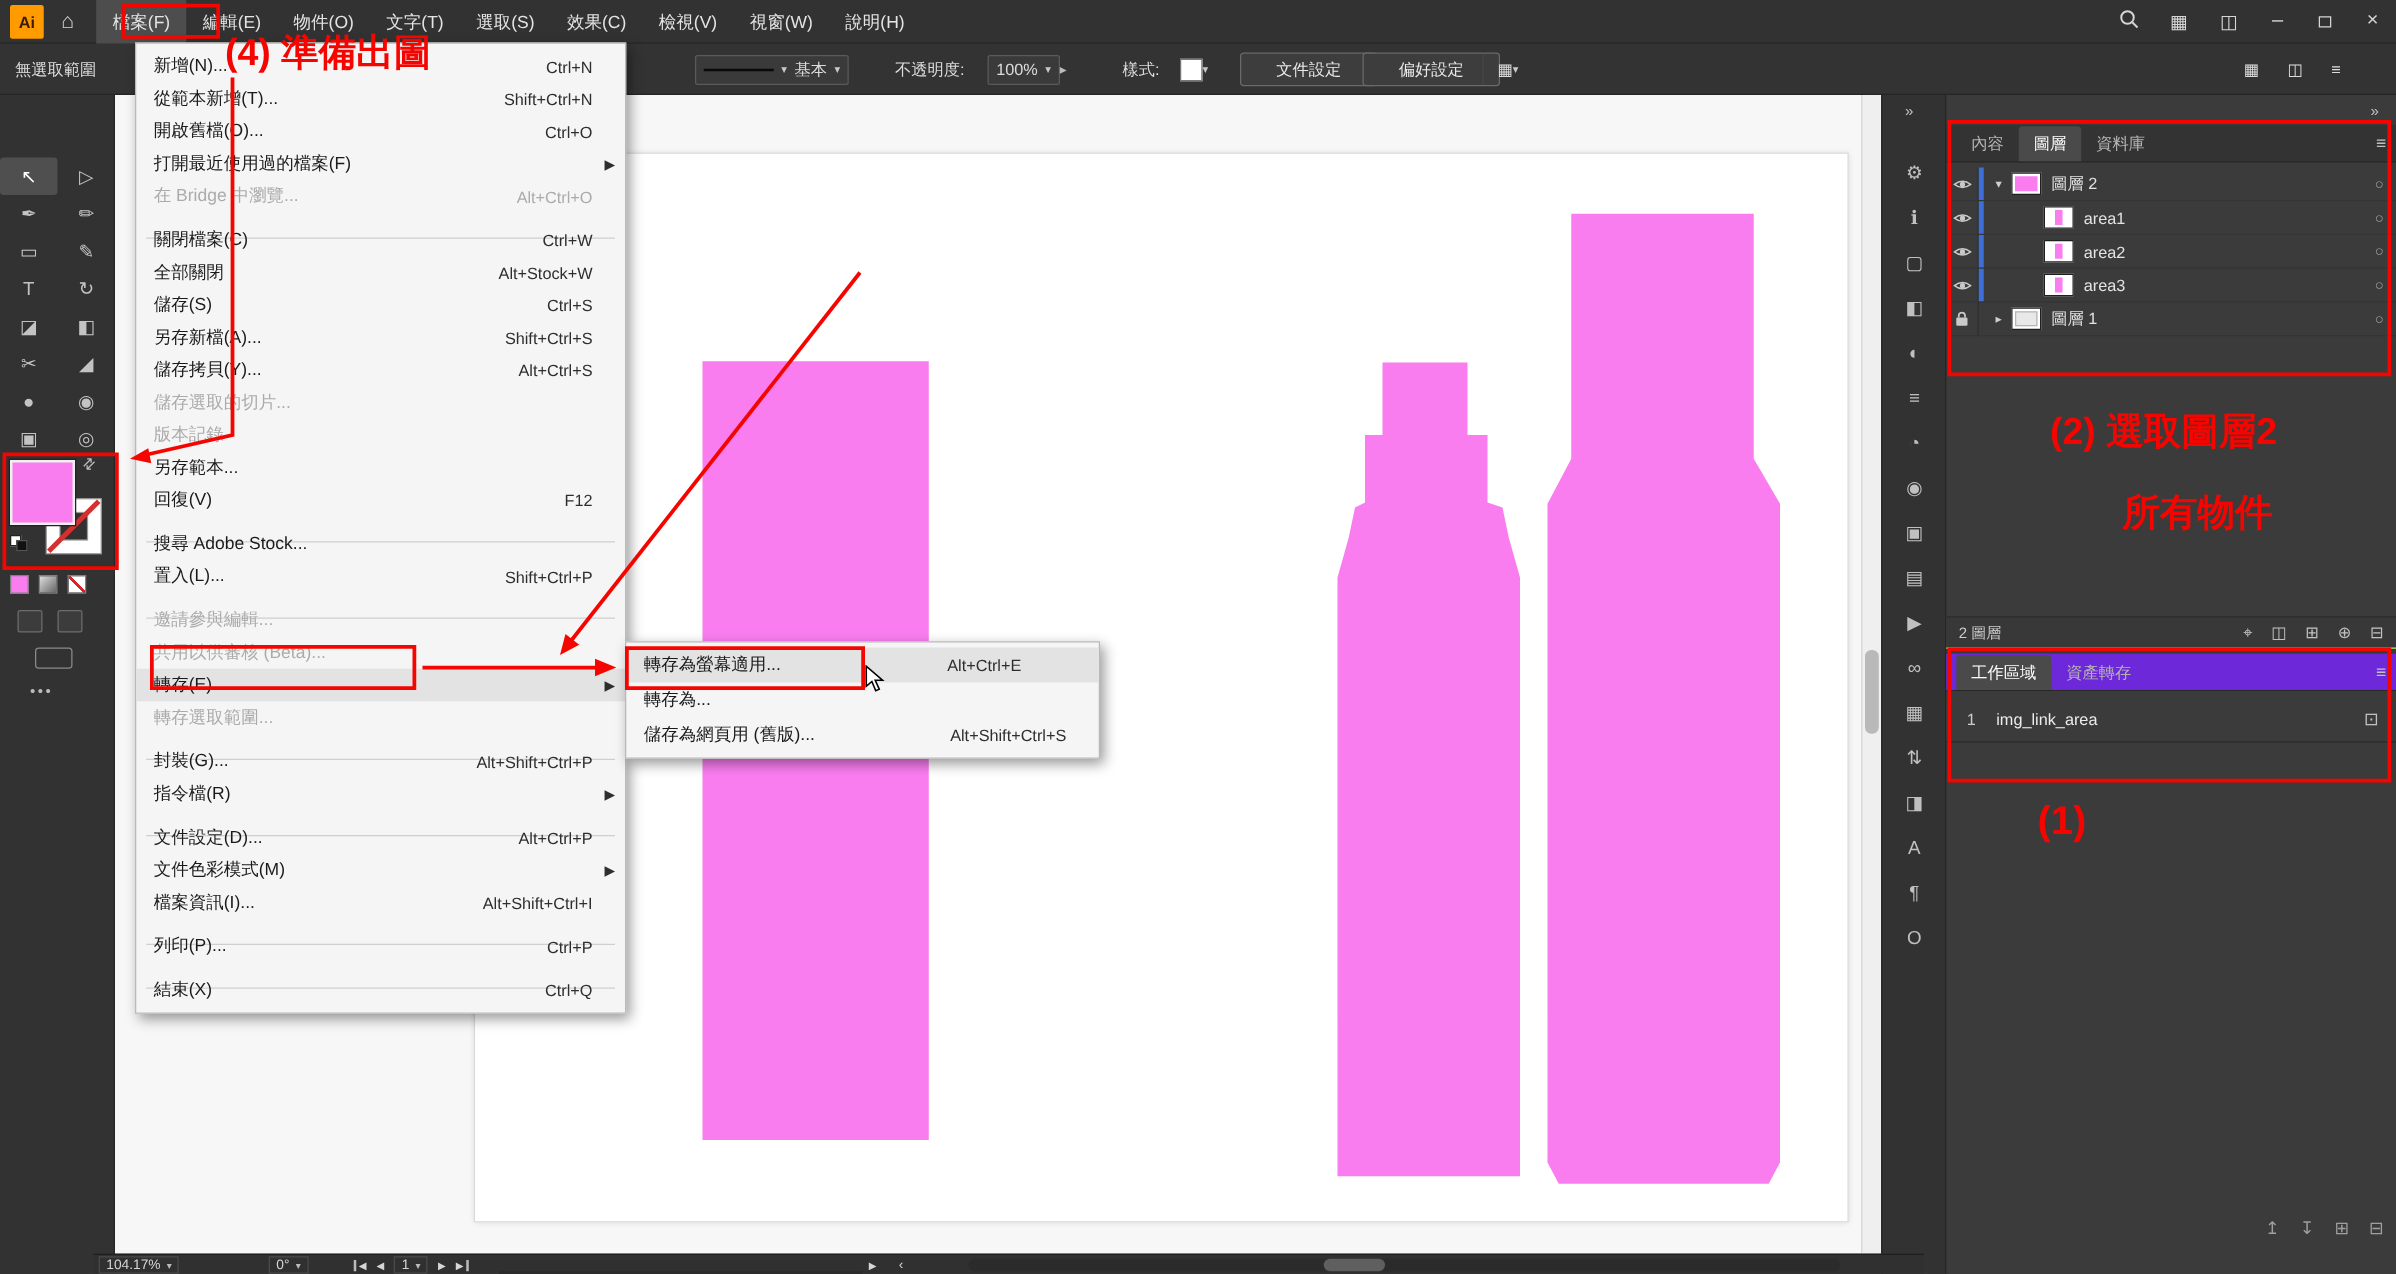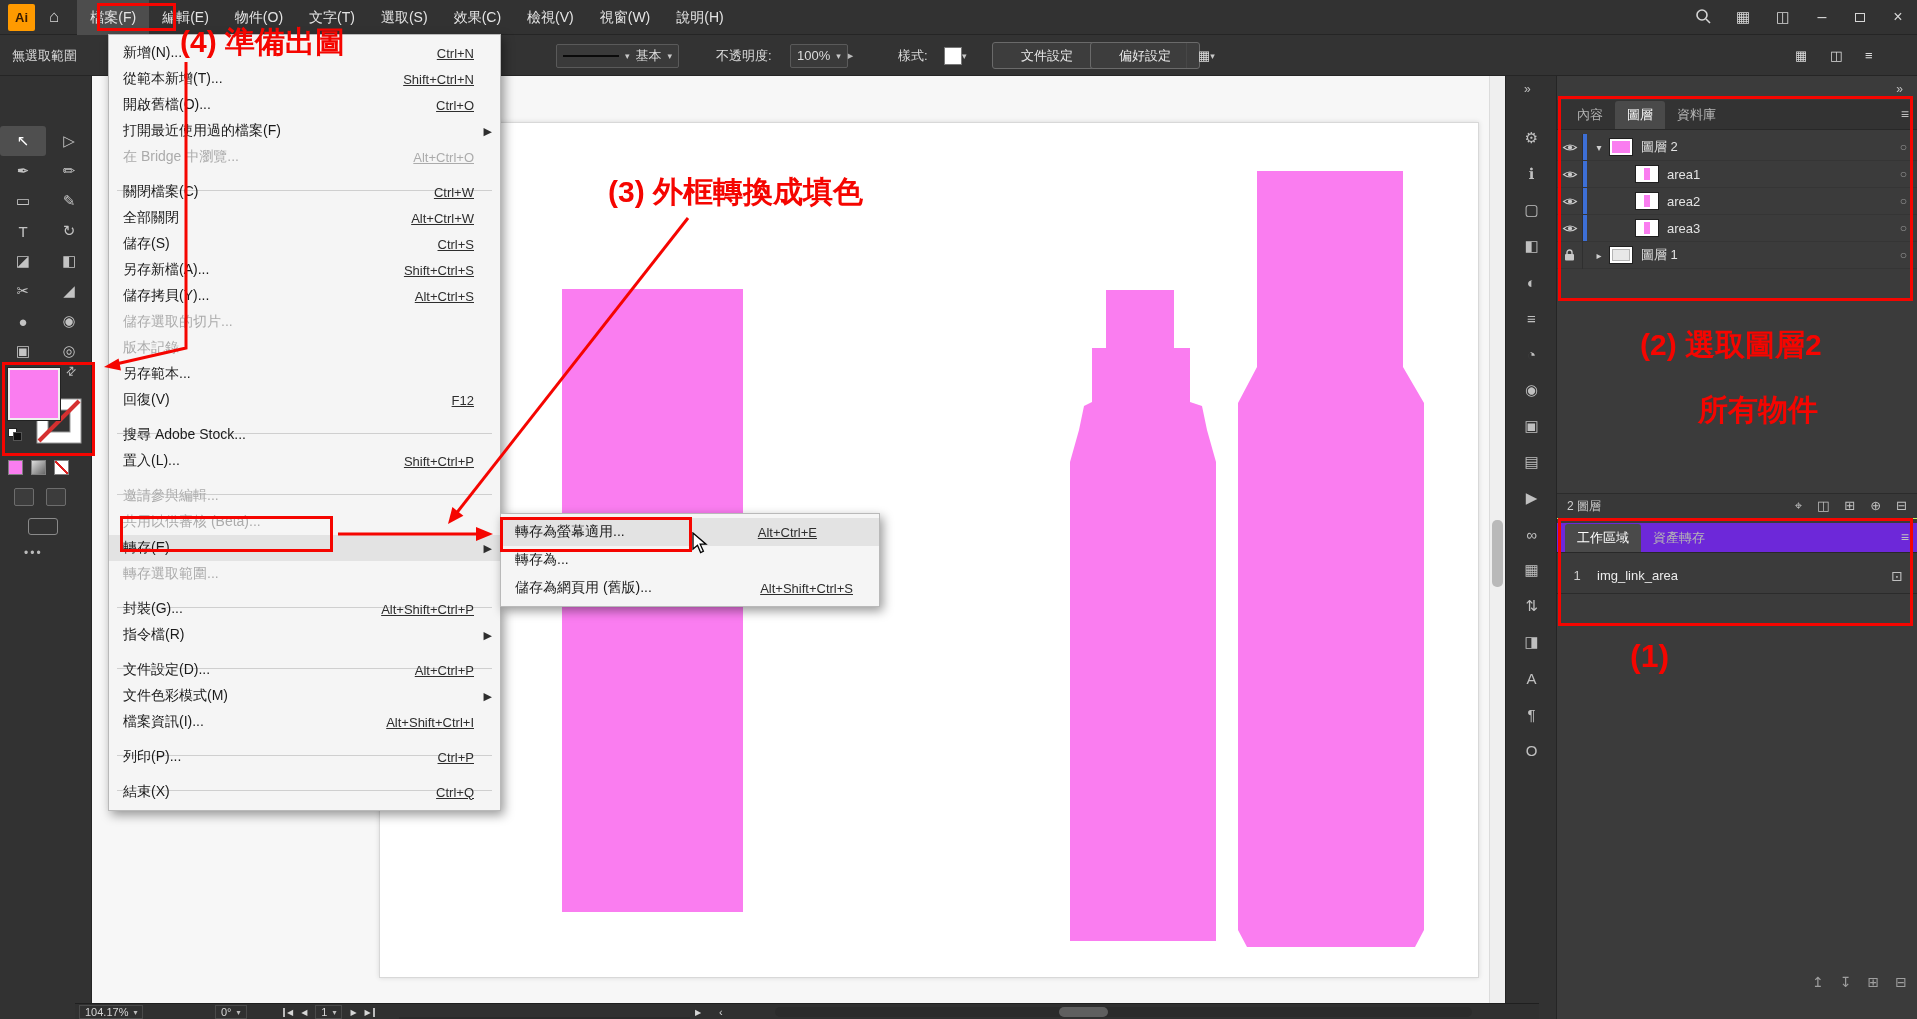--- a/index.html
+++ b/index.html
@@ -102,21 +102,21 @@
   .sb-tri{font-size:8px;color:#bbb;}
   .toolstrip{position:absolute;left:324px;top:1px;width:291px;height:14px;background:#2a2a2a;display:flex;align-items:center;justify-content:center;color:#d6d6d6;margin-top:12px;}
   .hscroll{position:absolute;left:700px;top:3px;width:697px;height:10px;background:#2b2b2b;border-radius:5px;}
   .hthumb{position:absolute;left:284px;top:0;width:49px;height:10px;background:#5f5f5f;border-radius:5px;}
 
   
   .filemenu{position:absolute;left:108px;top:34px;width:393px;background:#f5f5f5;border:1px solid #b9b9b9;box-shadow:3px 4px 10px rgba(0,0,0,.4);padding:5px 0;z-index:50;}
   .menu-item{height:26px;display:flex;align-items:center;padding:0 8px 0 14px;font-size:14px;color:#1a1a1a;}
   .mi-label{white-space:nowrap;}
   .mi-spacer{flex:1;}
-  .mi-shortcut{font-size:13px;color:#2e2e2e;white-space:nowrap;text-decoration:underline;}
+  .mi-shortcut{font-size:13px;color:#2e2e2e;white-space:nowrap;}
   .mi-arrow{width:18px;text-align:right;color:#2e2e2e;font-size:11px;visibility:hidden;}
   .menu-item.has-sub .mi-arrow{visibility:visible;}
   .menu-item.disabled,.menu-item.disabled .mi-shortcut,.menu-item.disabled .mi-arrow{color:#ababab;}
   .menu-item.sep{height:9px;padding:0;display:block;}
   .menu-item.sep::after{content:"";display:block;margin:4px 8px;border-top:1px solid #cfcfcf;}
   .menu-item.highlight{background:var(--mhl);gap:36px;}
   .submenu{position:absolute;left:500px;top:513px;width:380px;background:#f5f5f5;border:1px solid #b9b9b9;box-shadow:3px 4px 10px rgba(0,0,0,.4);padding:4px 0;z-index:51;}
   .submenu .menu-item{height:28px;}
 
   
@@ -551,21 +551,21 @@
       <div class="menu-item">
         <span class="mi-label">關閉檔案(C)</span>
         <span class="mi-spacer"></span>
         <span class="mi-shortcut">Ctrl+W</span>
         <span class="mi-arrow">▶</span>
       </div>
 
       <div class="menu-item">
         <span class="mi-label">全部關閉</span>
         <span class="mi-spacer"></span>
-        <span class="mi-shortcut">Alt+Ctrl+W</span>
+        <span class="mi-shortcut">Alt+Stock+W</span>
         <span class="mi-arrow">▶</span>
       </div>
 
       <div class="menu-item">
         <span class="mi-label">儲存(S)</span>
         <span class="mi-spacer"></span>
         <span class="mi-shortcut">Ctrl+S</span>
         <span class="mi-arrow">▶</span>
       </div>
 
@@ -777,21 +777,20 @@
     <line x1="338" y1="534" x2="477" y2="534"></line>
     <polygon points="493,534 476,527 476,541"></polygon>
   </svg>
   <div class="anno-box" style="left:97px;top:3px;width:79px;height:28px"></div>
   <div class="anno-box" style="left:2px;top:362px;width:93px;height:94px"></div>
   <div class="anno-box" style="left:120px;top:516px;width:213px;height:36px"></div>
   <div class="anno-box" style="left:500px;top:517px;width:192px;height:35px"></div>
   <div class="anno-box" style="left:1558px;top:96px;width:355px;height:205px"></div>
   <div class="anno-box" style="left:1558px;top:518px;width:355px;height:108px"></div>
   <div class="anno-text" style="left:180px;top:22px;font-size:30px">(4) 準備出圖</div>
-  <div class="anno-text" style="left:608px;top:172px;font-size:30px">(3) 外框轉換成填色</div>
   <div class="anno-text" style="left:1640px;top:325px;font-size:30px">(2) 選取圖層2</div>
   <div class="anno-text" style="left:1698px;top:390px;font-size:30px">所有物件</div>
   <div class="anno-text" style="left:1630px;top:638px;font-size:32px">(1)</div>
 
   <svg class="cursor" width="20" height="24">
     <polygon points="1,1 1,17 5.5,13.2 8.6,20.6 11.4,19.3 8.2,12.2 14,12.2" fill="#ffffff" stroke="#000000" stroke-width="1.3"></polygon>
   </svg>
 
 </div>
 

